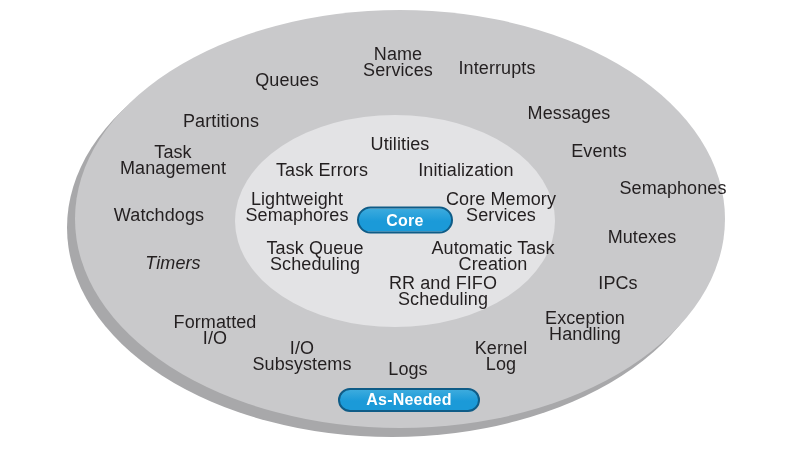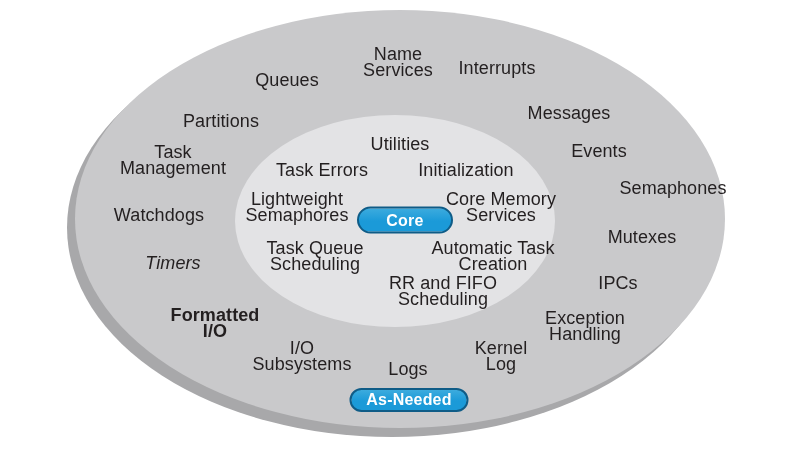--- a/index.html
+++ b/index.html
@@ -60,21 +60,21 @@
     border-radius: 999px;
     background: linear-gradient(180deg, var(--pill-fill-light, #35a9dd) 0%, var(--pill-fill, #1b9ad8) 55%);
     border: 2px solid var(--pill-border, #0f5c87);
     color: var(--pill-text, #ffffff);
     font-weight: bold;
     font-size: 16px;
     letter-spacing: 0.2px;
     box-sizing: border-box;
   }
   .pill-core  { left: 405px; top: 220px; width: 96px; height: 27px; }
-  .pill-asneeded { left: 409px; top: 400px; width: 119px; height: 24px; }
+  .pill-asneeded { left: 409px; top: 400px; width: 142px; height: 24px; }
 </style>
 </head>
 <body>
 
 <div class="stage">
 
   <div class="ellipse outer-shadow"></div>
   <div class="ellipse outer-ring"></div>
   <div class="ellipse inner-core"></div>
 
@@ -85,21 +85,21 @@
   <div class="lbl" style="left:569px; top:113px;">Messages</div>
   <div class="lbl" style="left:221px; top:121px;">Partitions</div>
   <div class="lbl" style="left:173px; top:160px;">Task
 Management</div>
   <div class="lbl" style="left:599px; top:151px;">Events</div>
   <div class="lbl" style="left:636px; top:188px;margin-left:37px;">Semaphones</div>
   <div class="lbl" style="left:159px; top:215px;">Watchdogs</div>
   <div class="lbl" style="left:642px; top:237px;">Mutexes</div>
   <div class="lbl" style="left:173px; top:263px;font-style:italic;">Timers</div>
   <div class="lbl" style="left:618px; top:283px;">IPCs</div>
-  <div class="lbl" style="left:215px; top:323px;font-weight:bold;">Formatted
+  <div class="lbl" style="left:215px; top:330px;">Formatted
 I/O</div>
   <div class="lbl" style="left:585px; top:326px;">Exception
 Handling</div>
   <div class="lbl" style="left:302px; top:356px;">I/O
 Subsystems</div>
   <div class="lbl" style="left:501px; top:356px;">Kernel
 Log</div>
   <div class="lbl" style="left:408px; top:369px;">Logs</div>
 
   <div class="lbl" style="left:400px; top:144px;">Utilities</div>

